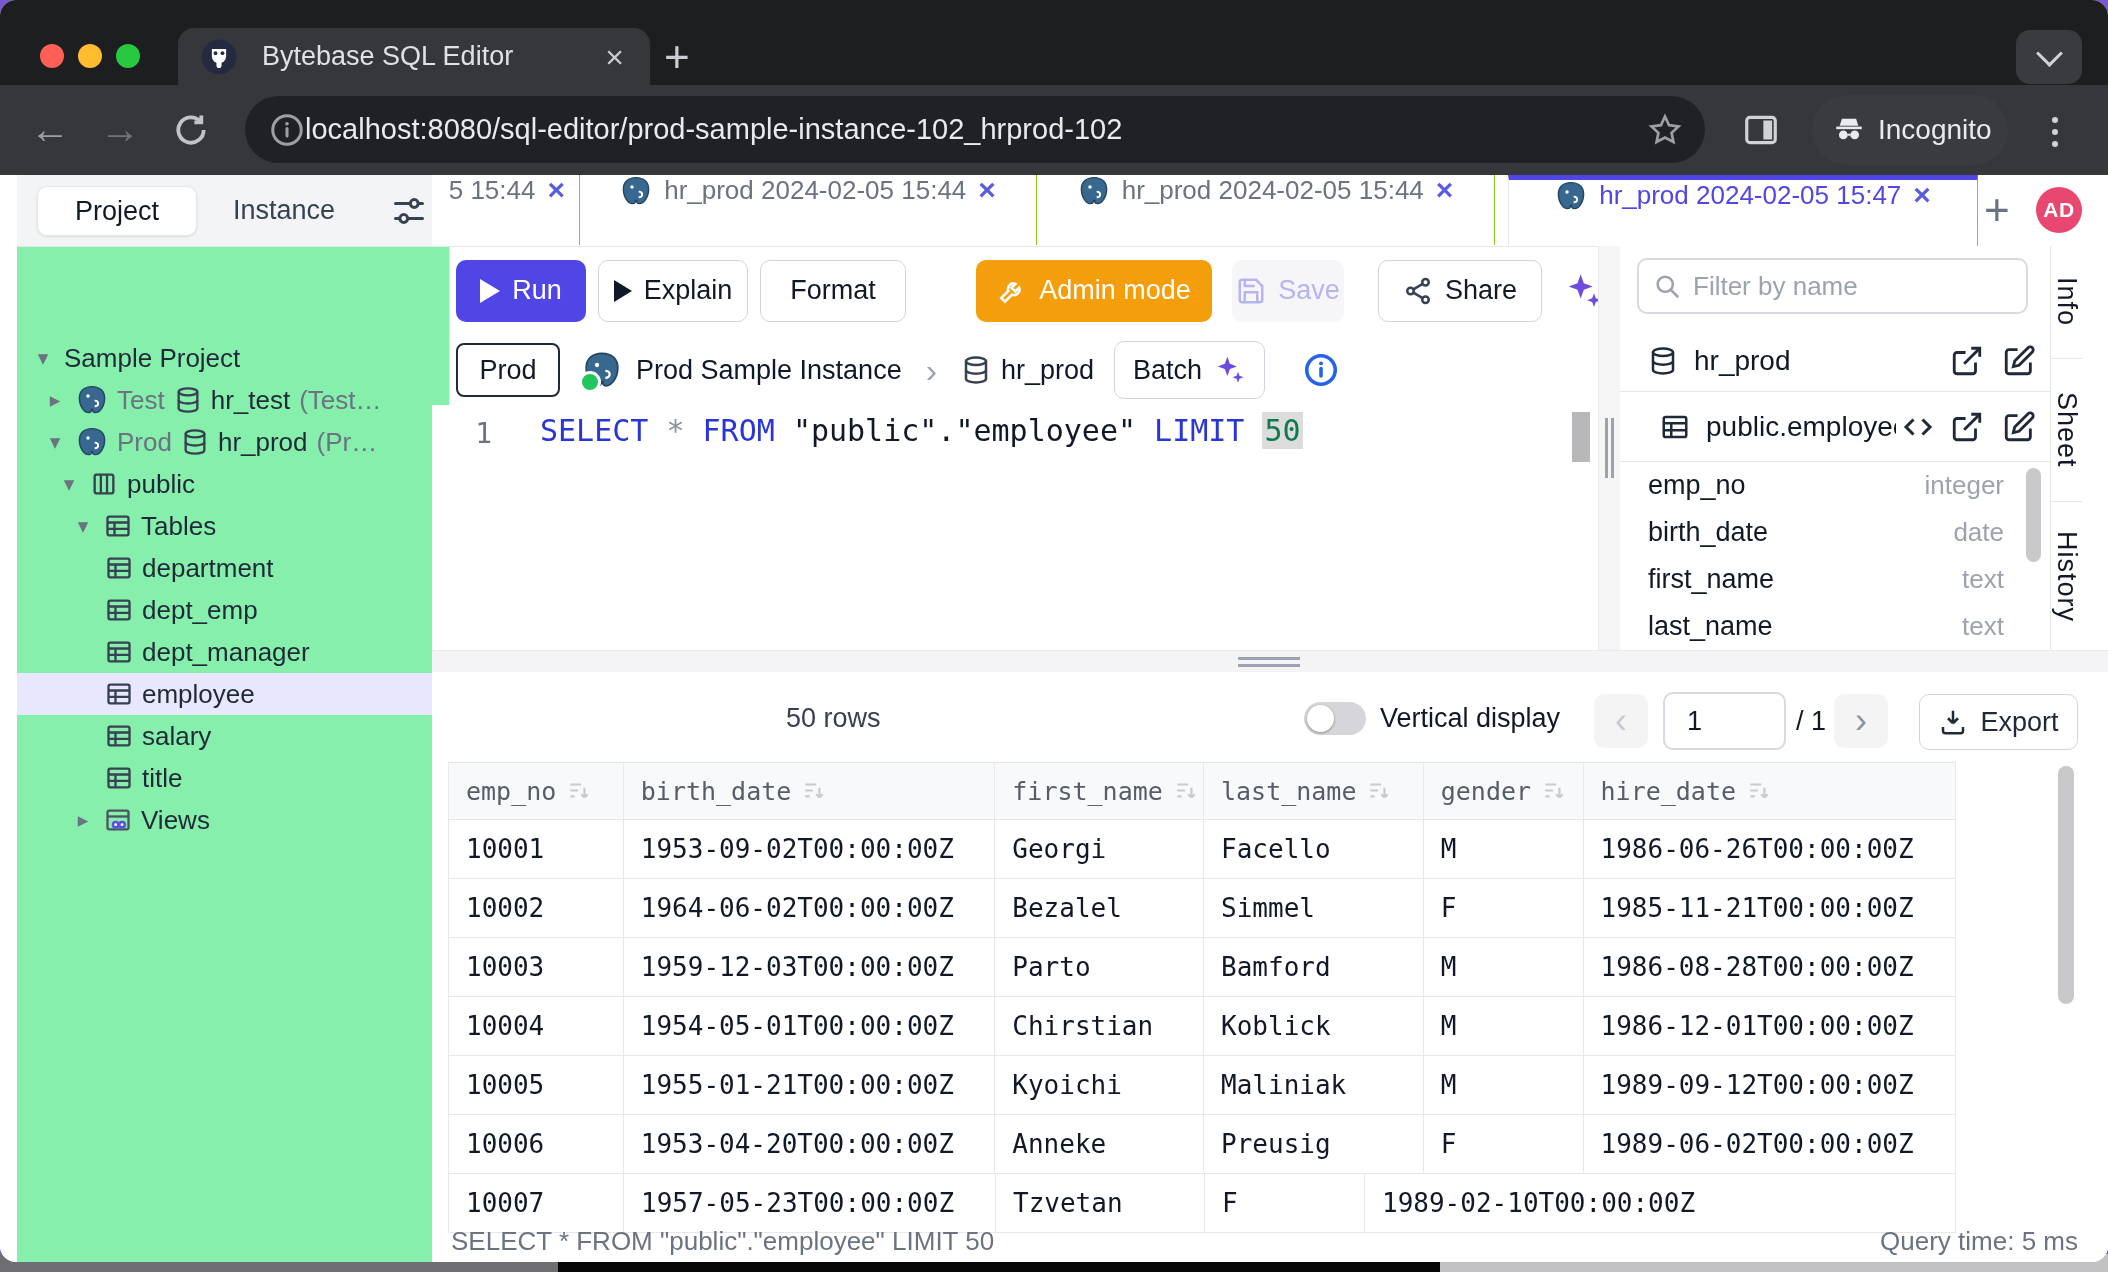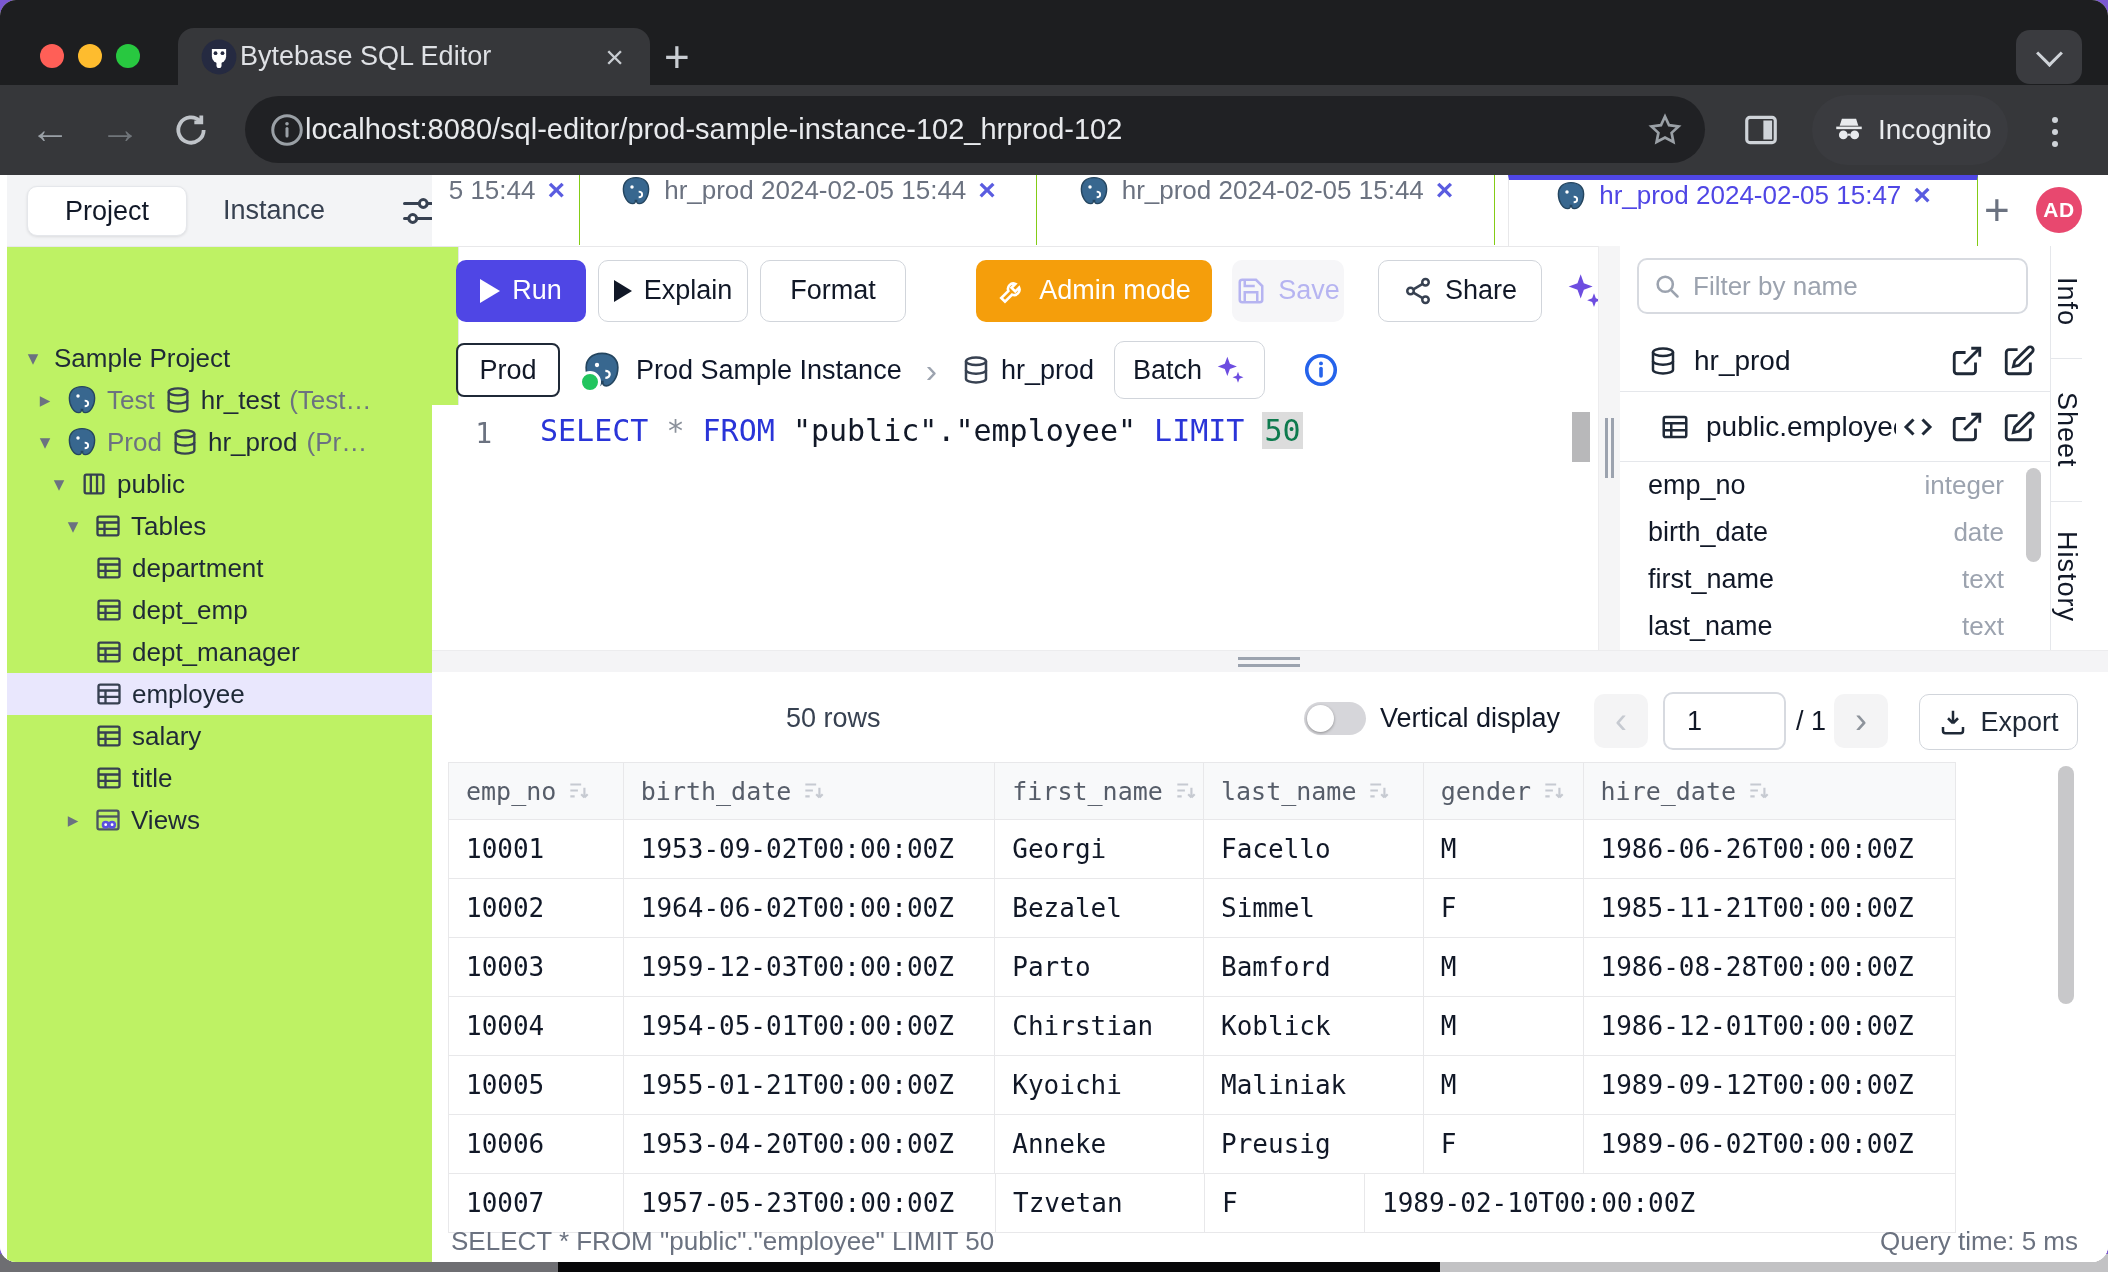--- a/index.html
+++ b/index.html
@@ -11,38 +11,38 @@
   .strip .s2{position:absolute;left:558px;top:0;width:882px;height:18px;background:#070708;}
   .strip .s3{position:absolute;left:1440px;top:0;width:668px;height:18px;background:#c2c2c4;}
   
   .window{position:absolute;left:0;top:0;width:2108px;height:1262px;border-radius:16px;overflow:hidden;background:#fff;}
   
   .tabstrip{position:absolute;left:0;top:0;width:100%;height:85px;background:#1d1e20;}
   .tl{position:absolute;top:44px;width:24px;height:24px;border-radius:50%;}
   .tl.red{left:40px;background:#ff5f57;} .tl.yel{left:78px;background:#febc2e;} .tl.grn{left:116px;background:#28c840;}
   .btab{position:absolute;left:178px;top:28px;width:472px;height:57px;background:#36373a;border-radius:16px 16px 0 0;display:flex;align-items:center;}
   .btab .fav{margin-left:22px;width:38px;height:38px;}
-  .btab .ttl{margin-left:2px;font-size:27px;color:#dfe1e5;flex:1;white-space:nowrap;overflow:hidden;}
+  .btab .ttl{margin-left:24px;font-size:27px;color:#dfe1e5;flex:1;white-space:nowrap;overflow:hidden;}
   .btab .bx{margin-right:26px;font-size:32px;color:#c9cdd2;line-height:1;}
   .nplus{position:absolute;left:664px;top:32px;font-size:44px;color:#c9cdd2;font-weight:300;}
   .winchev{position:absolute;left:2016px;top:30px;width:66px;height:54px;border-radius:14px;background:#3a3b3f;display:flex;align-items:center;justify-content:center;}
   .chevdown{width:16px;height:16px;border-left:3.5px solid #cfd3d8;border-bottom:3.5px solid #cfd3d8;transform:rotate(-45deg);margin-top:-8px;}
   
   .urlrow{position:absolute;left:0;top:85px;width:100%;height:90px;background:#36373a;}
   .navic{position:absolute;top:24px;font-size:40px;line-height:40px;color:#9aa0a6;}
   .urlpill{position:absolute;left:245px;top:11px;width:1460px;height:67px;border-radius:34px;background:#202124;display:flex;align-items:center;}
   .urltext{font-size:29px;color:#e8eaed;white-space:nowrap;overflow:hidden;flex:1;}
   .incog{position:absolute;left:1812px;top:10px;width:196px;height:70px;border-radius:35px;background:#3a3b3f;display:flex;align-items:center;}
   .incog span{color:#e8eaed;font-size:28px;margin-left:12px;}
   .dots3{position:absolute;left:2052px;top:26px;width:6px;}
   .dots3 i{display:block;width:6px;height:6px;border-radius:50%;background:#cfd3d8;margin:6px 0;}
   
   .app{position:absolute;left:0;top:175px;width:2108px;height:1087px;background:#fff;color:#111827;}
   
-  .sidebar{position:absolute;left:7px;top:0;width:432px;height:100%;border-right:1px solid #e5e7eb;background:#bef264;padding-left:19px;}
+  .sidebar{position:absolute;left:17px;top:0;width:432px;height:100%;border-right:1px solid #e5e7eb;background:#86efac;}
   .sb-head{position:absolute;left:0;top:0;width:100%;height:71px;background:#f3f4f6;border-bottom:1px solid #e8e8ea;}
   .pill-proj{position:absolute;left:20px;top:11px;width:158px;height:48px;background:#fff;border:1px solid #e5e7eb;border-radius:10px;box-shadow:0 1px 3px rgba(0,0,0,.10);display:flex;align-items:center;justify-content:center;font-size:27px;font-weight:500;color:#111827;}
   .tab-inst{position:absolute;left:200px;top:0;height:71px;display:flex;align-items:center;font-size:27px;color:#374151;padding:0 16px;}
   .sliders{position:absolute;right:22px;top:18px;}
   .sb-search{position:absolute;left:20px;top:93px;width:378px;height:52px;border:2px solid #d7dae0;border-radius:10px;background:#fff;display:flex;align-items:center;}
   .sb-search input,.g-input input{border:none;outline:none;background:transparent;font-size:26px;color:#111827;font-family:"Liberation Sans",sans-serif;width:100%;}
   .sb-search input::placeholder,.g-input input::placeholder{color:#9ca3af;}
   .tree{position:absolute;left:0;top:162px;width:100%;}
   .trow{height:42px;display:flex;align-items:center;font-size:26px;color:#1f2937;white-space:nowrap;overflow:hidden;}
   .trow .chev{width:24px;font-size:21px;color:#6b7280;flex:0 0 auto;text-align:center;}

